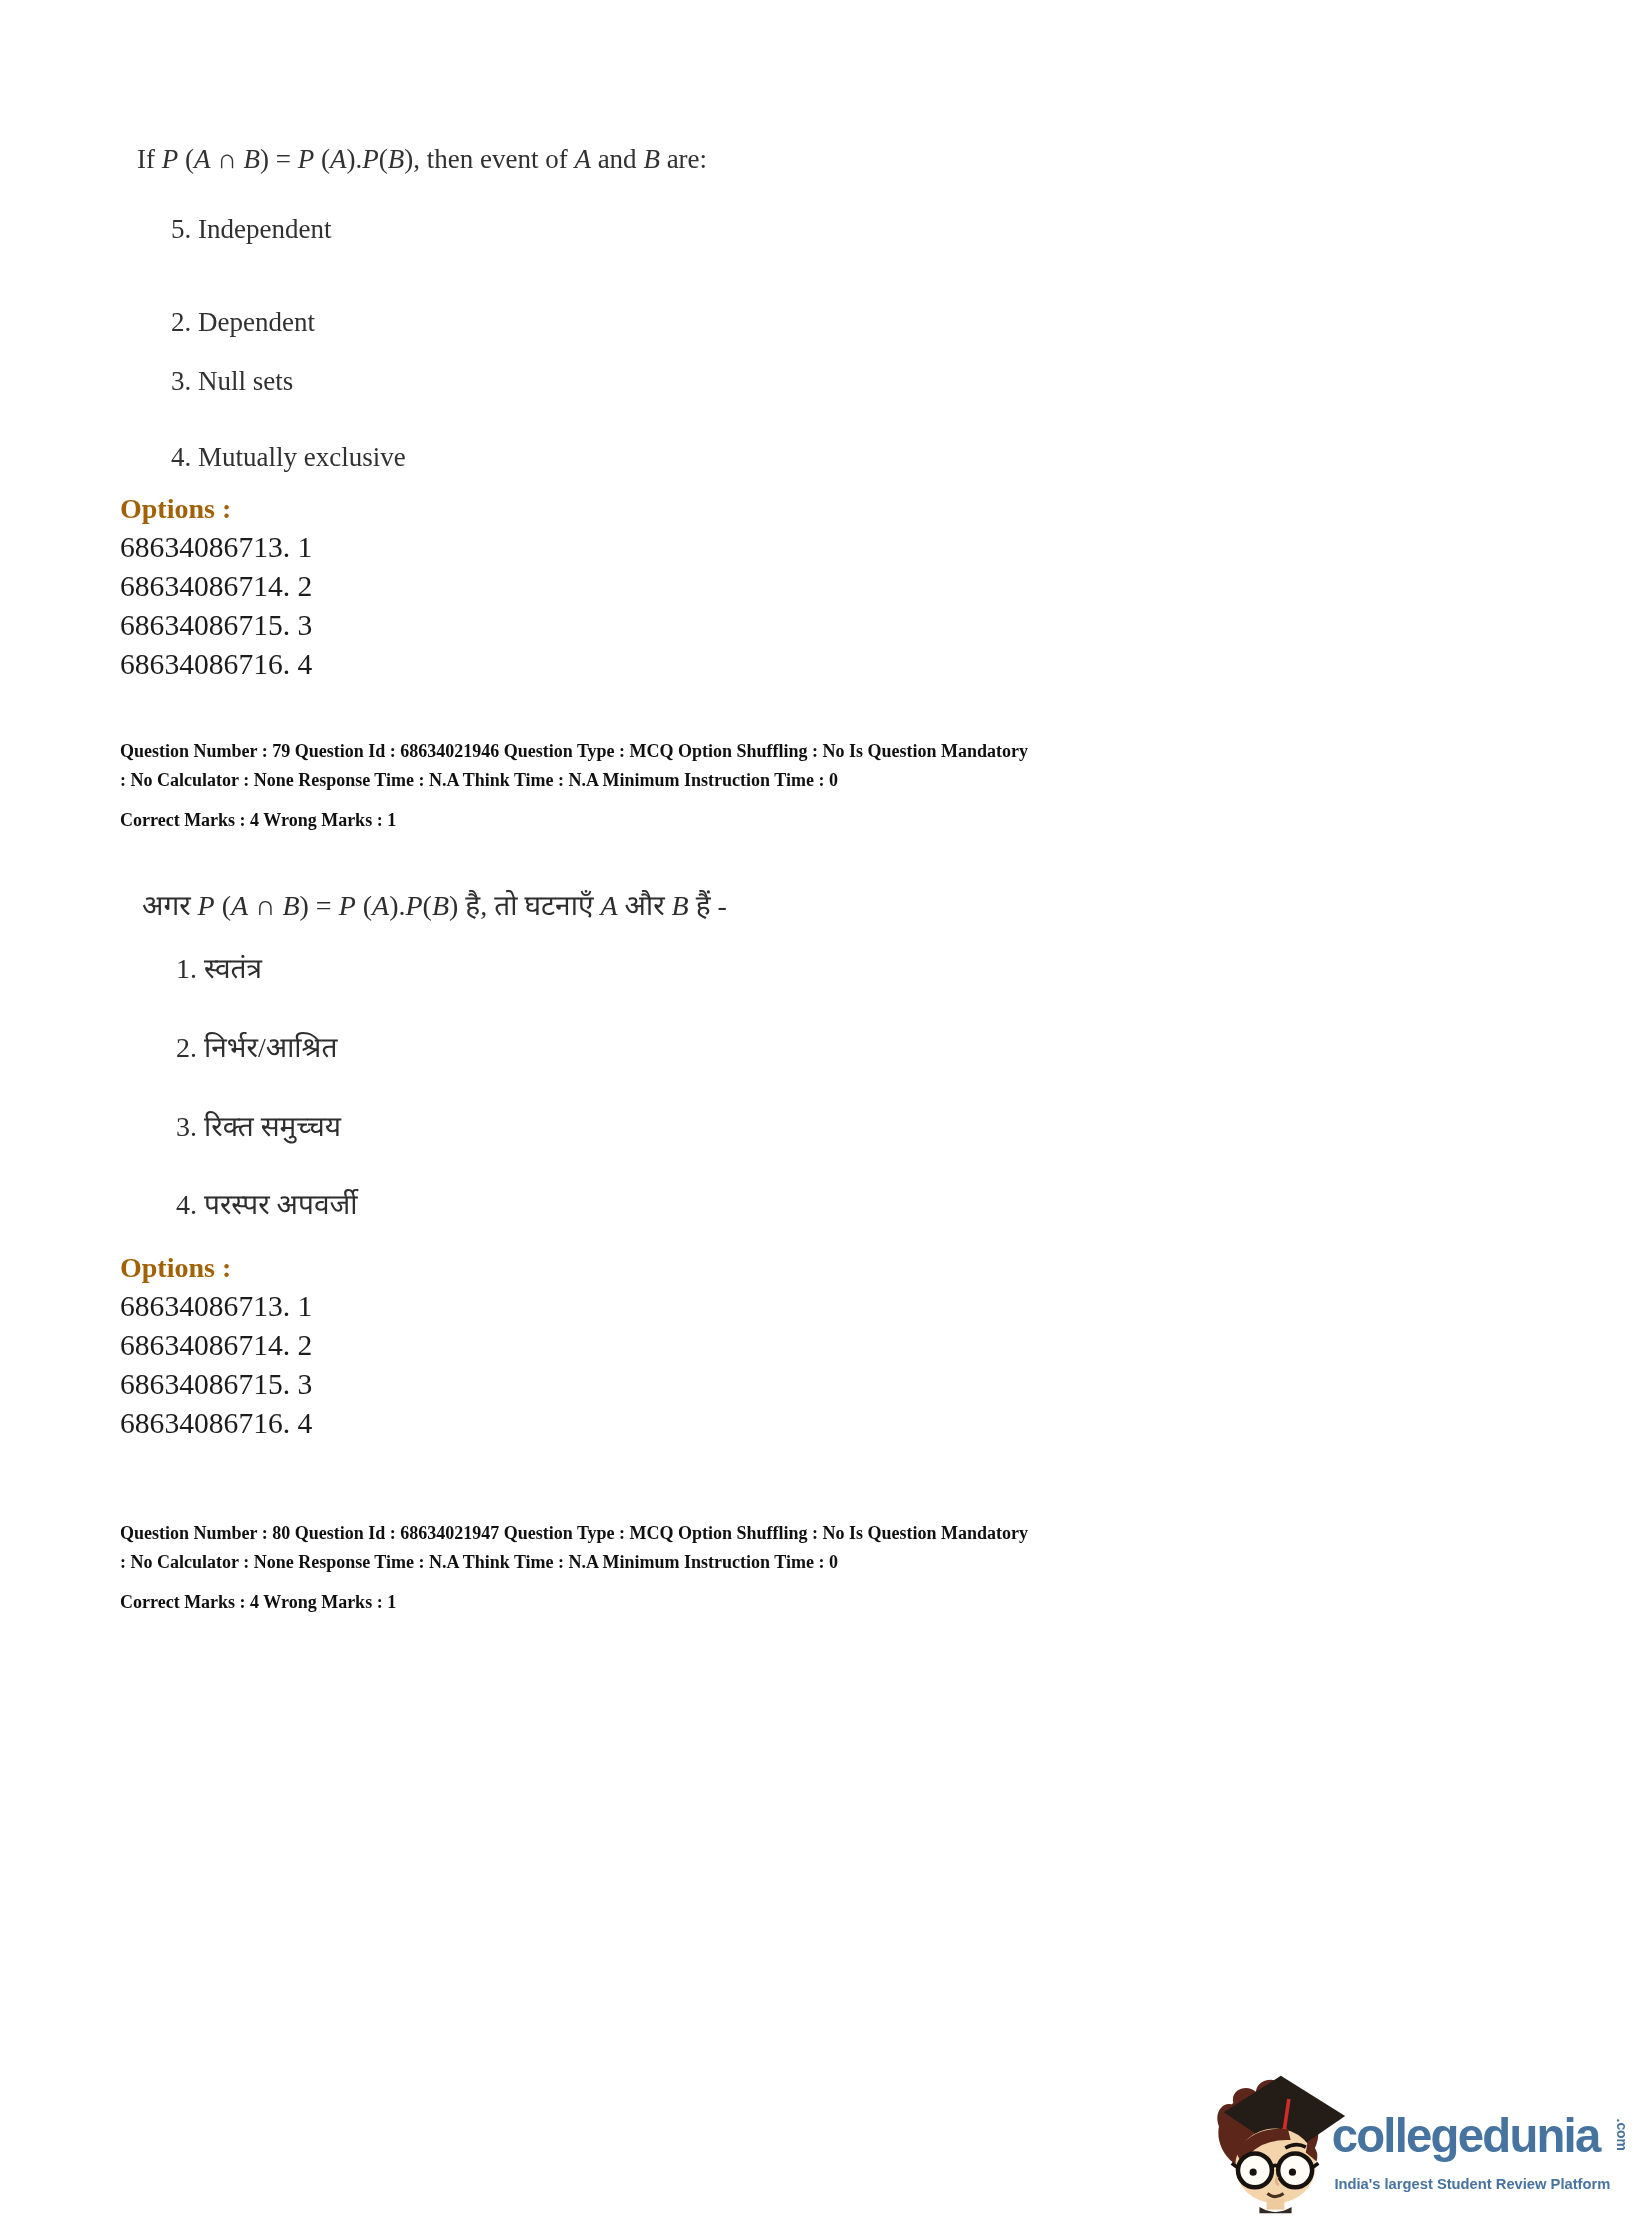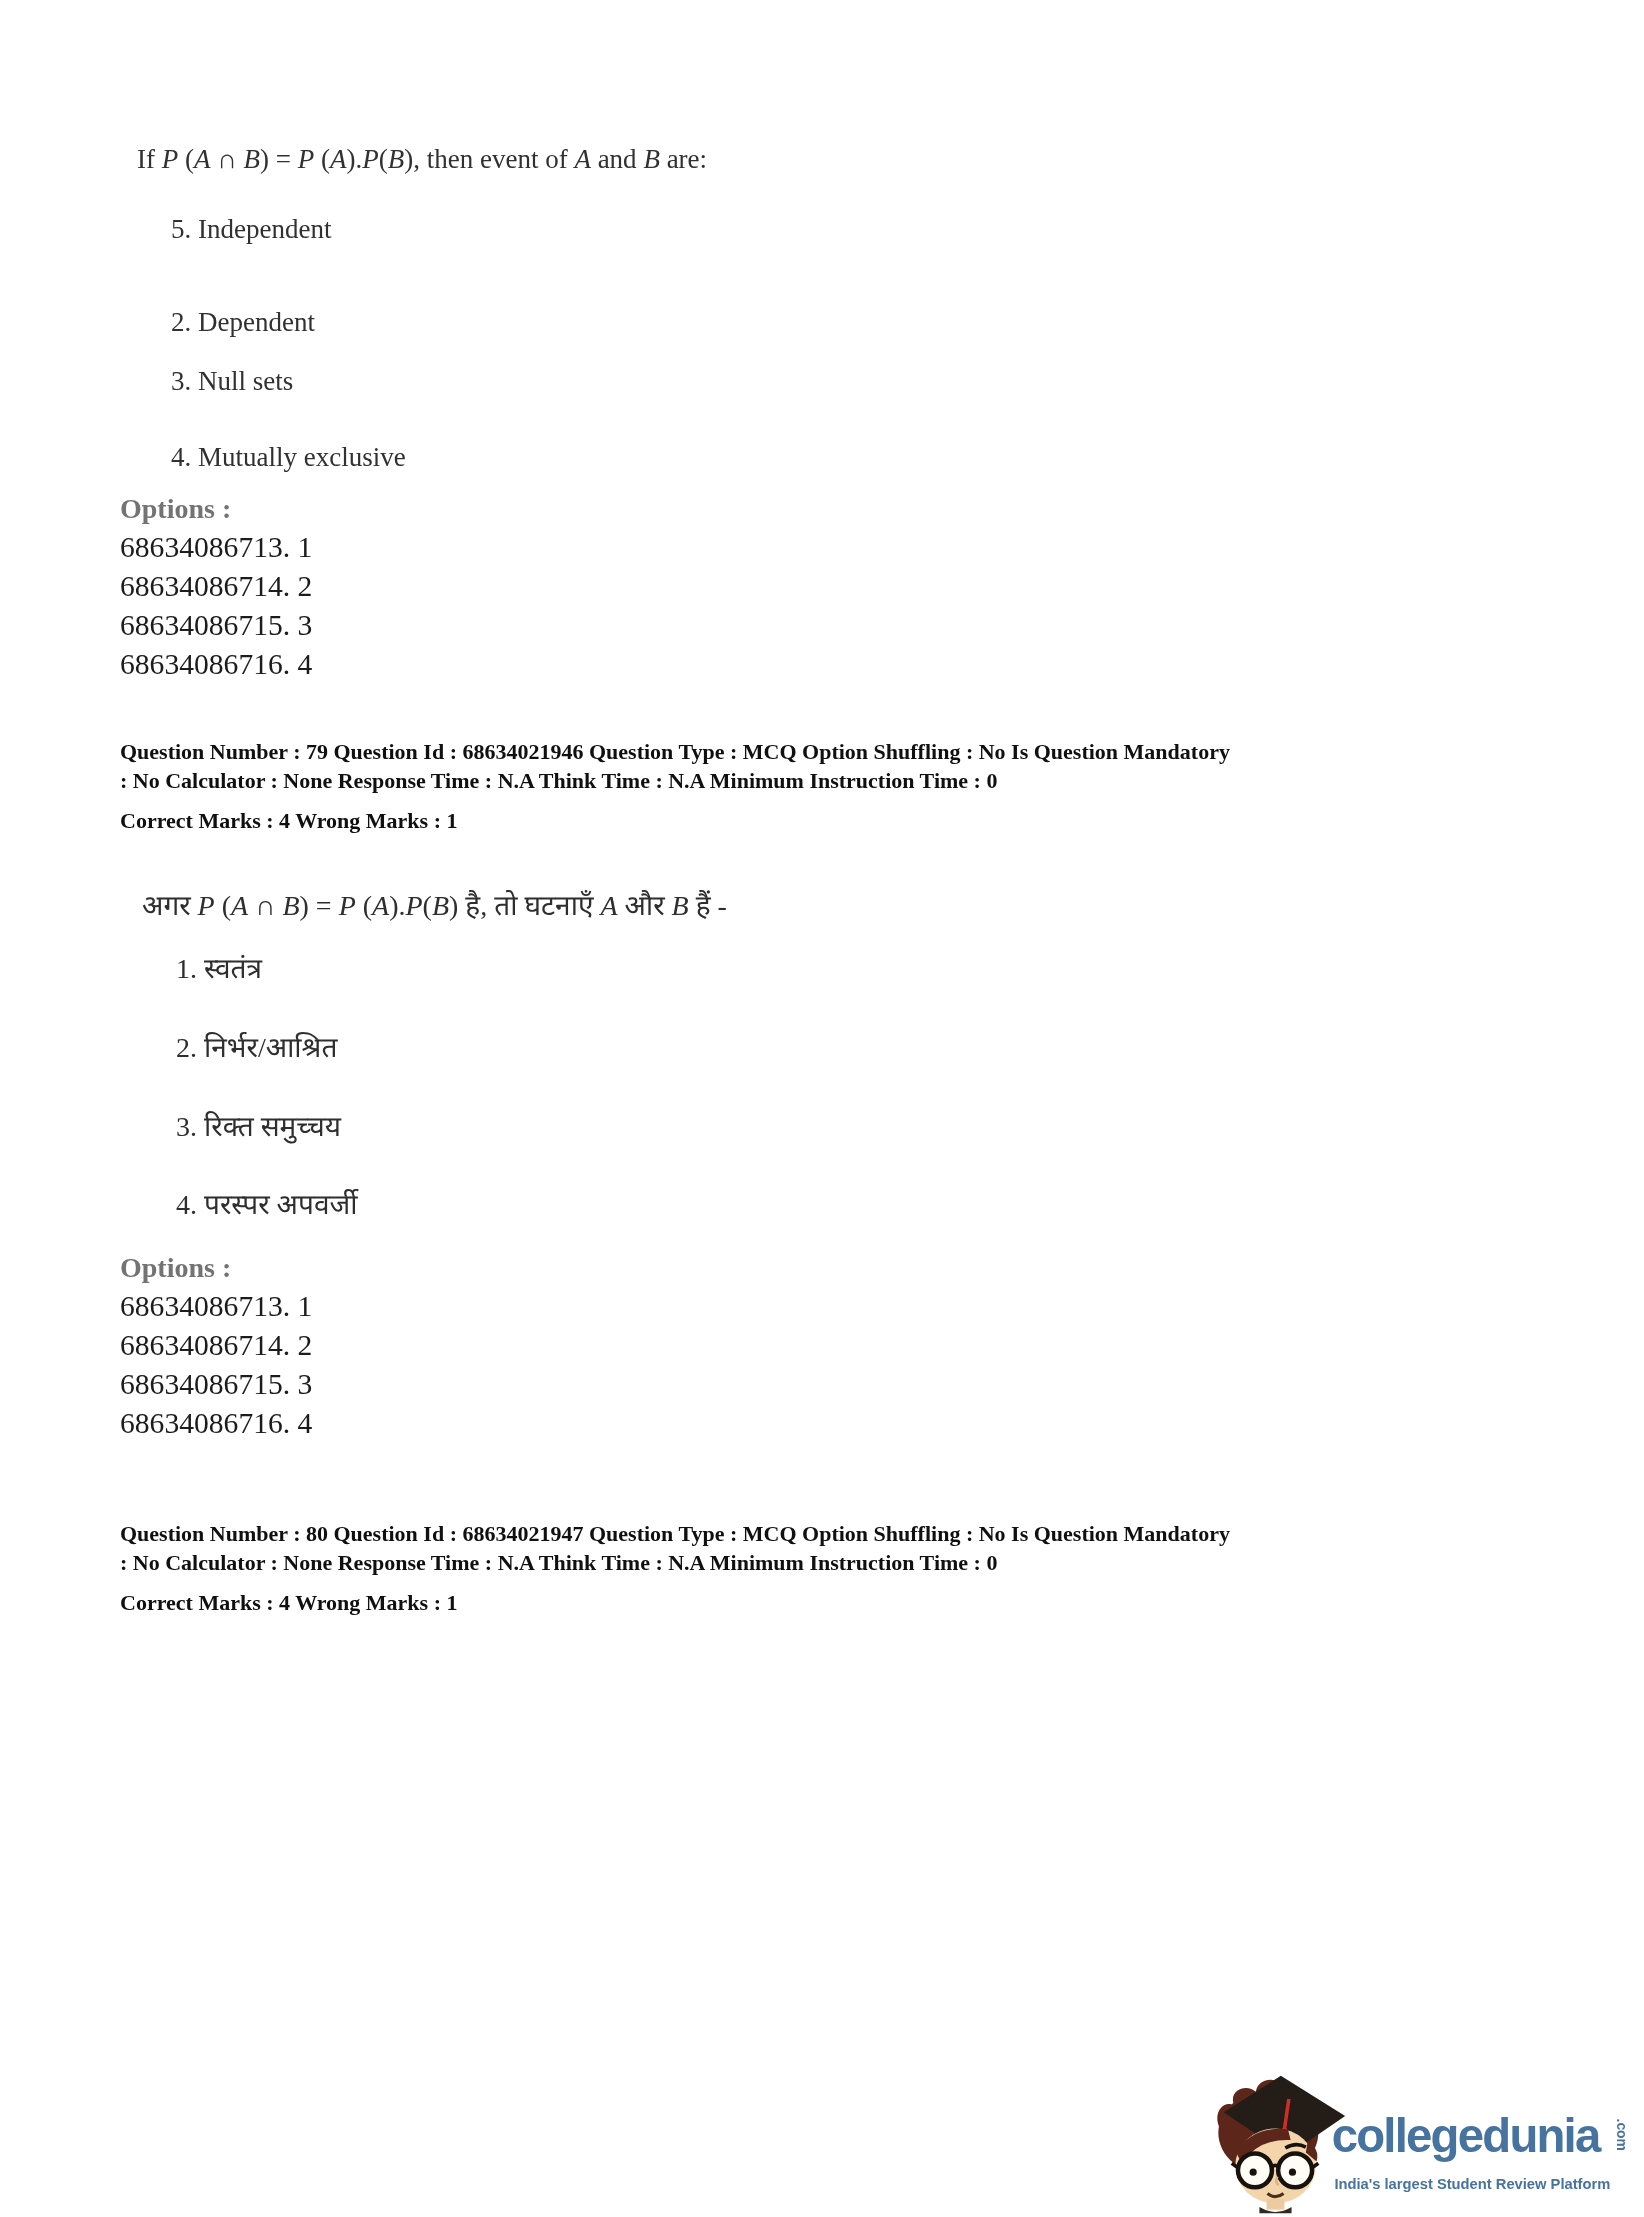--- a/index.html
+++ b/index.html
@@ -13,26 +13,26 @@
   .line{
     position:absolute;
     white-space:pre;
     color:#303030;
   }
   
   .qtxt{font-size:27px;line-height:30px;color:#313131;}
   .qtxt-hi{font-size:28px;line-height:32px;color:#2e2e2e;}
   .qtxt i{font-style:italic;}
   
-  .optlbl{font-size:28px;line-height:32px;font-weight:bold;color:#737373;}
+  .optlbl{font-size:28px;line-height:32px;font-weight:bold;color:#a16207;}
   
   .ids{position:absolute;color:#1c1c1c;font-size:29.6px;line-height:39px;}
   .ids div{white-space:pre;}
   
-  .meta{position:absolute;color:#101010;font-weight:bold;font-size:22px;line-height:29px;}
+  .meta{position:absolute;color:#101010;font-weight:bold;font-size:18px;line-height:29px;}
   .meta div{white-space:pre;}
   .meta .marks{margin-top:10.7px;}
   .logo{position:absolute;left:1200px;top:2065px;width:434px;height:150px;}
   .logo svg{overflow:visible;display:block;}
 </style>
 </head>
 <body>
 
 <div class="page">
 

